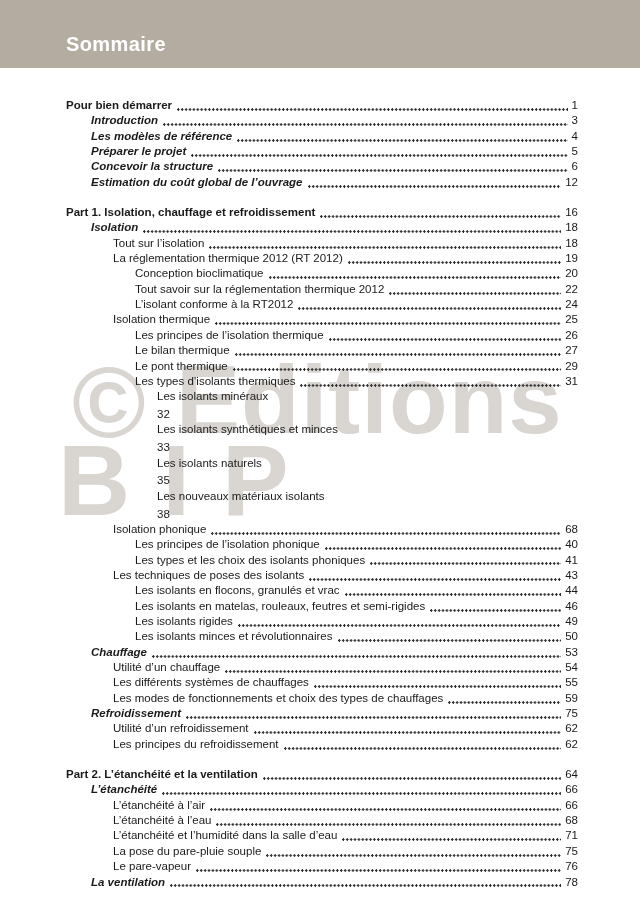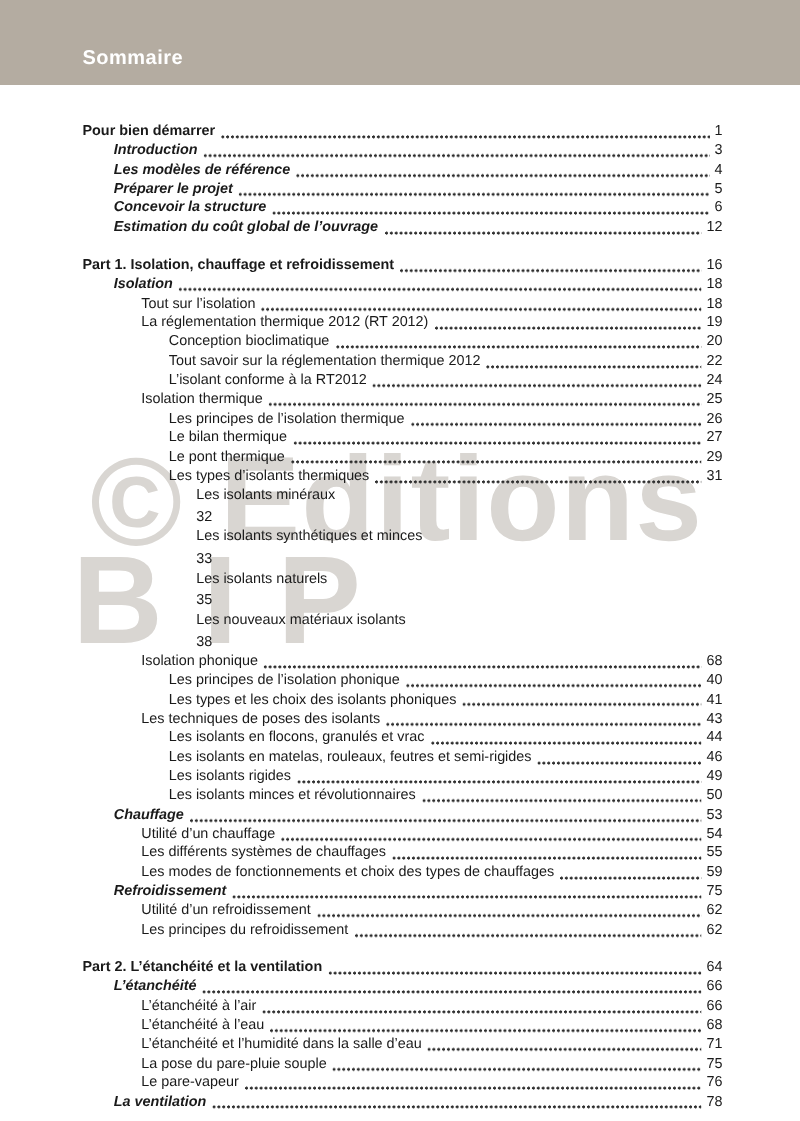--- a/index.html
+++ b/index.html
@@ -20,21 +20,21 @@
   .header-bar {
     height: 68px;
     width: 100%;
     box-sizing: border-box;
     display: flex;
     align-items: flex-end;
     padding: 0 0 12px 66px;
   }
   .header-bar h1 {
     margin: 0;
-    font-size: 16px;
+    font-size: 20px;
     font-weight: bold;
     letter-spacing: 0.4px;
     color: #ffffff;
   }
 
   
   .watermark {
     position: absolute;
     inset: 0;
     z-index: 0;

